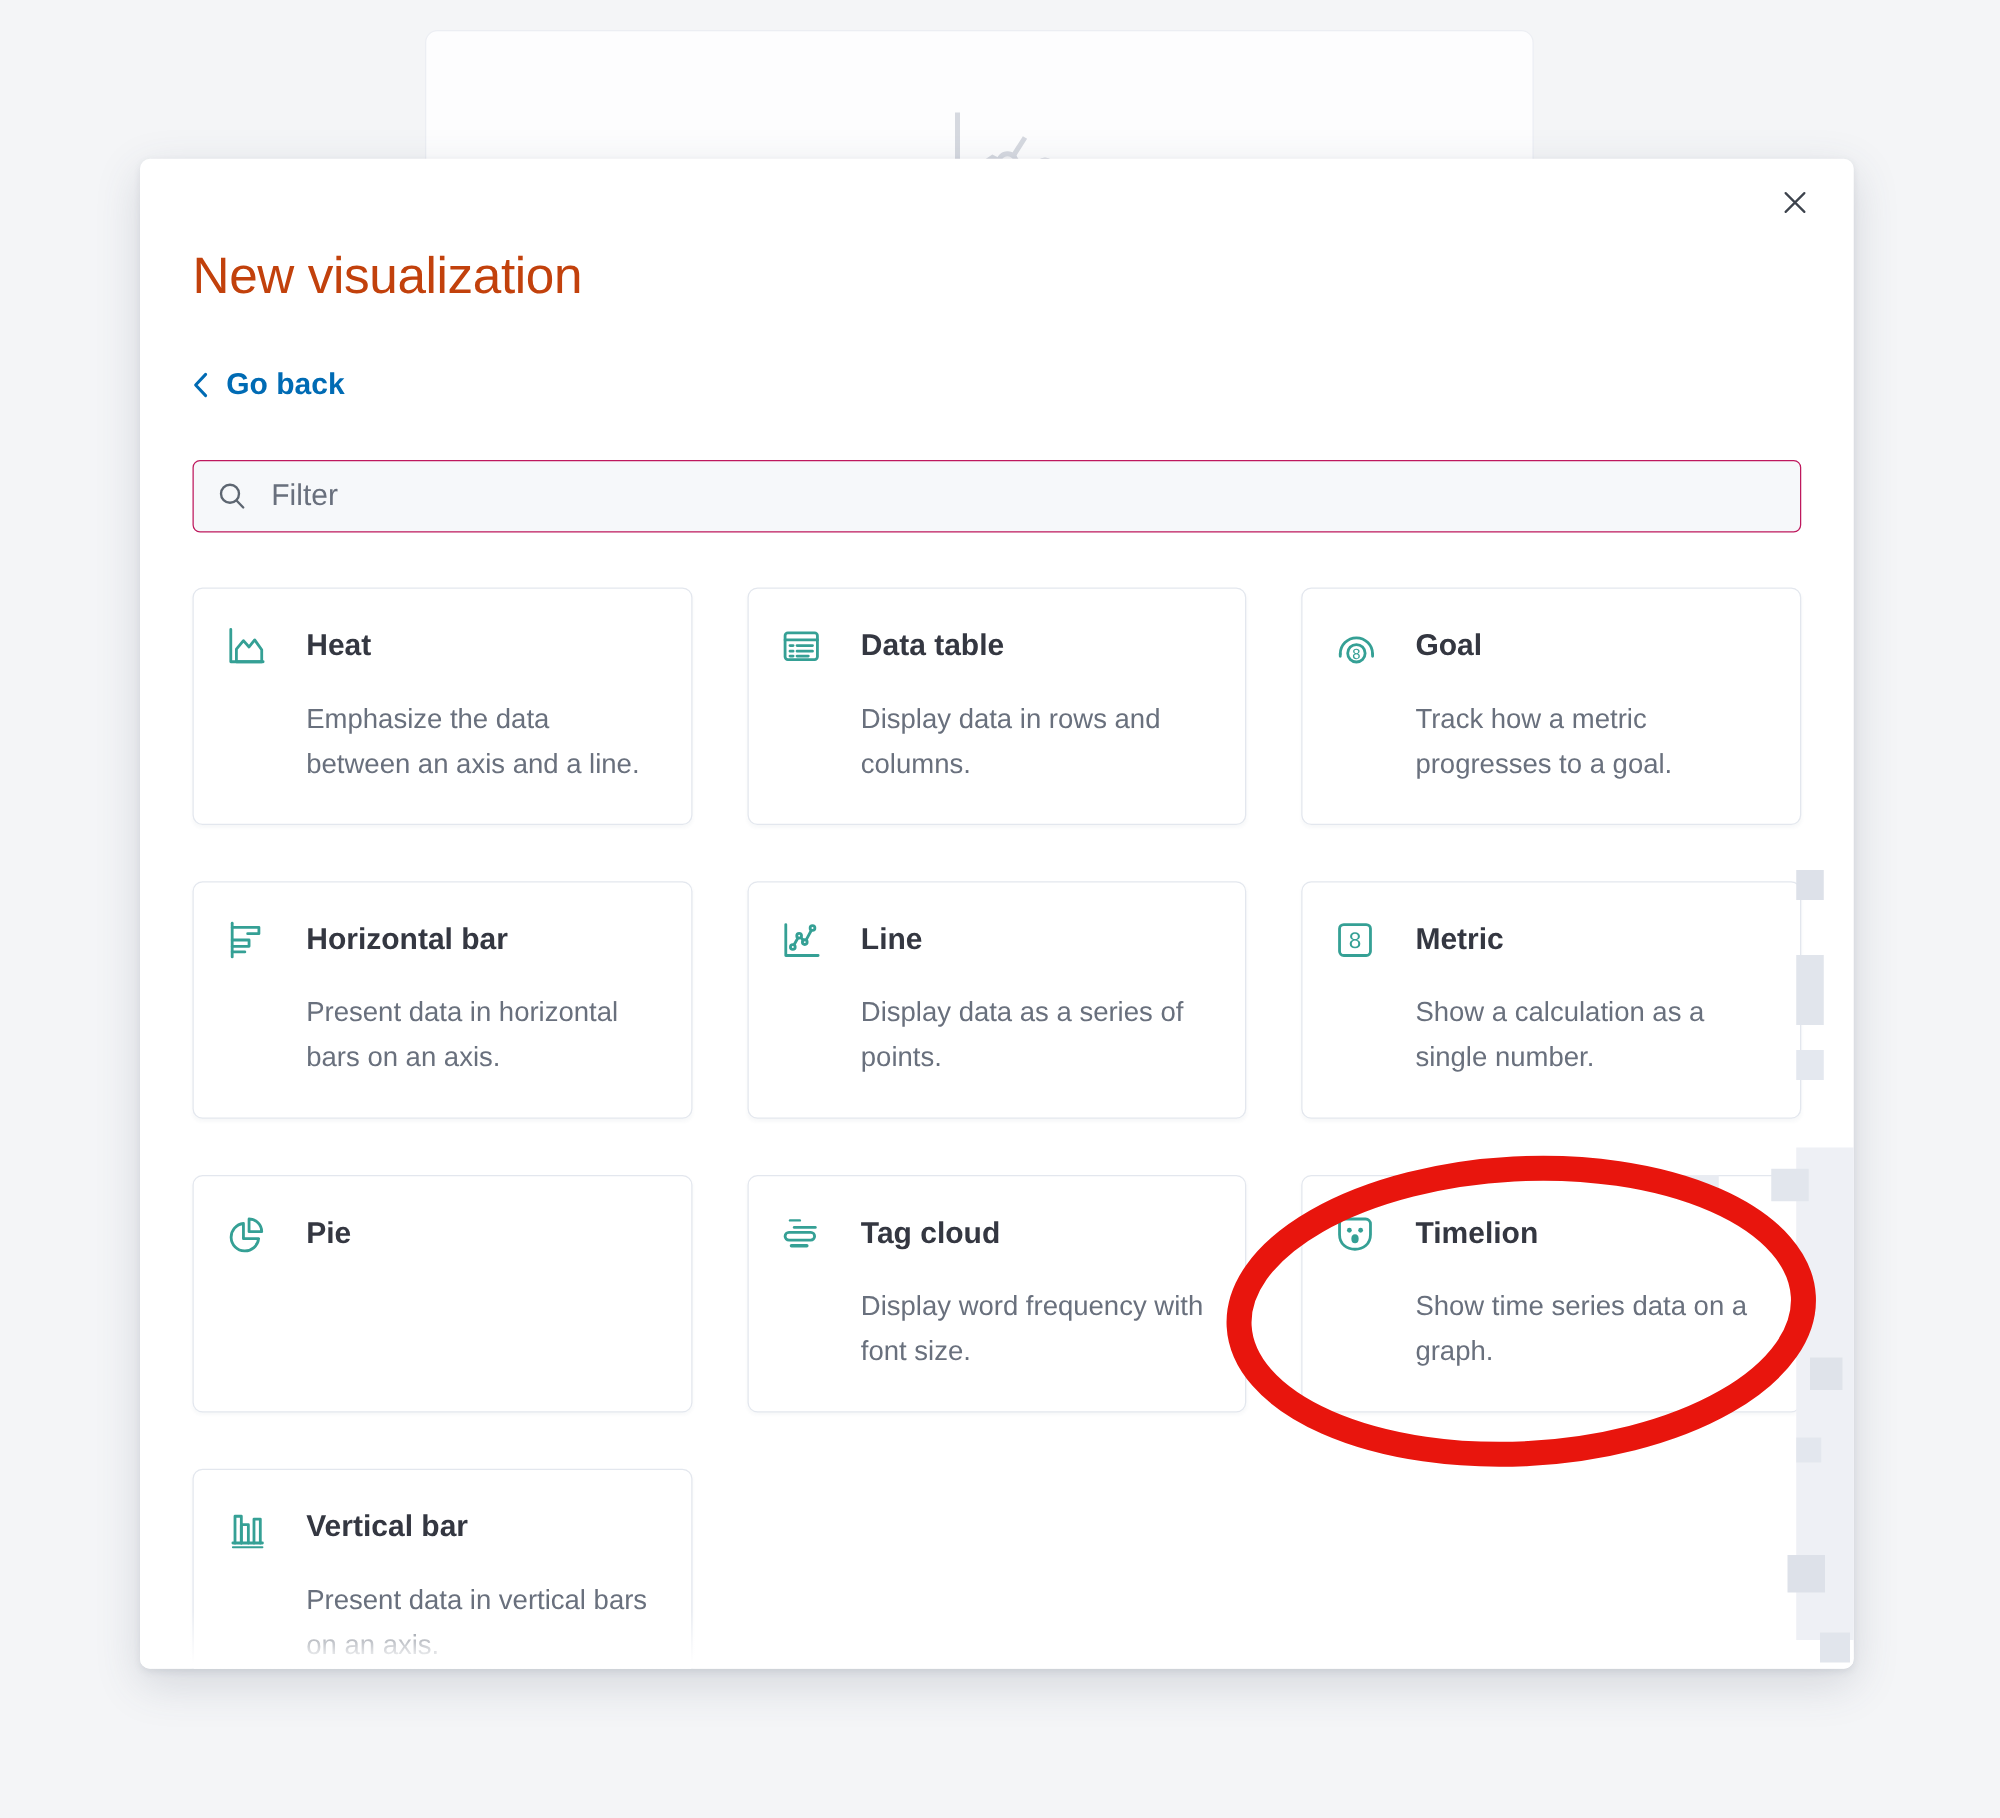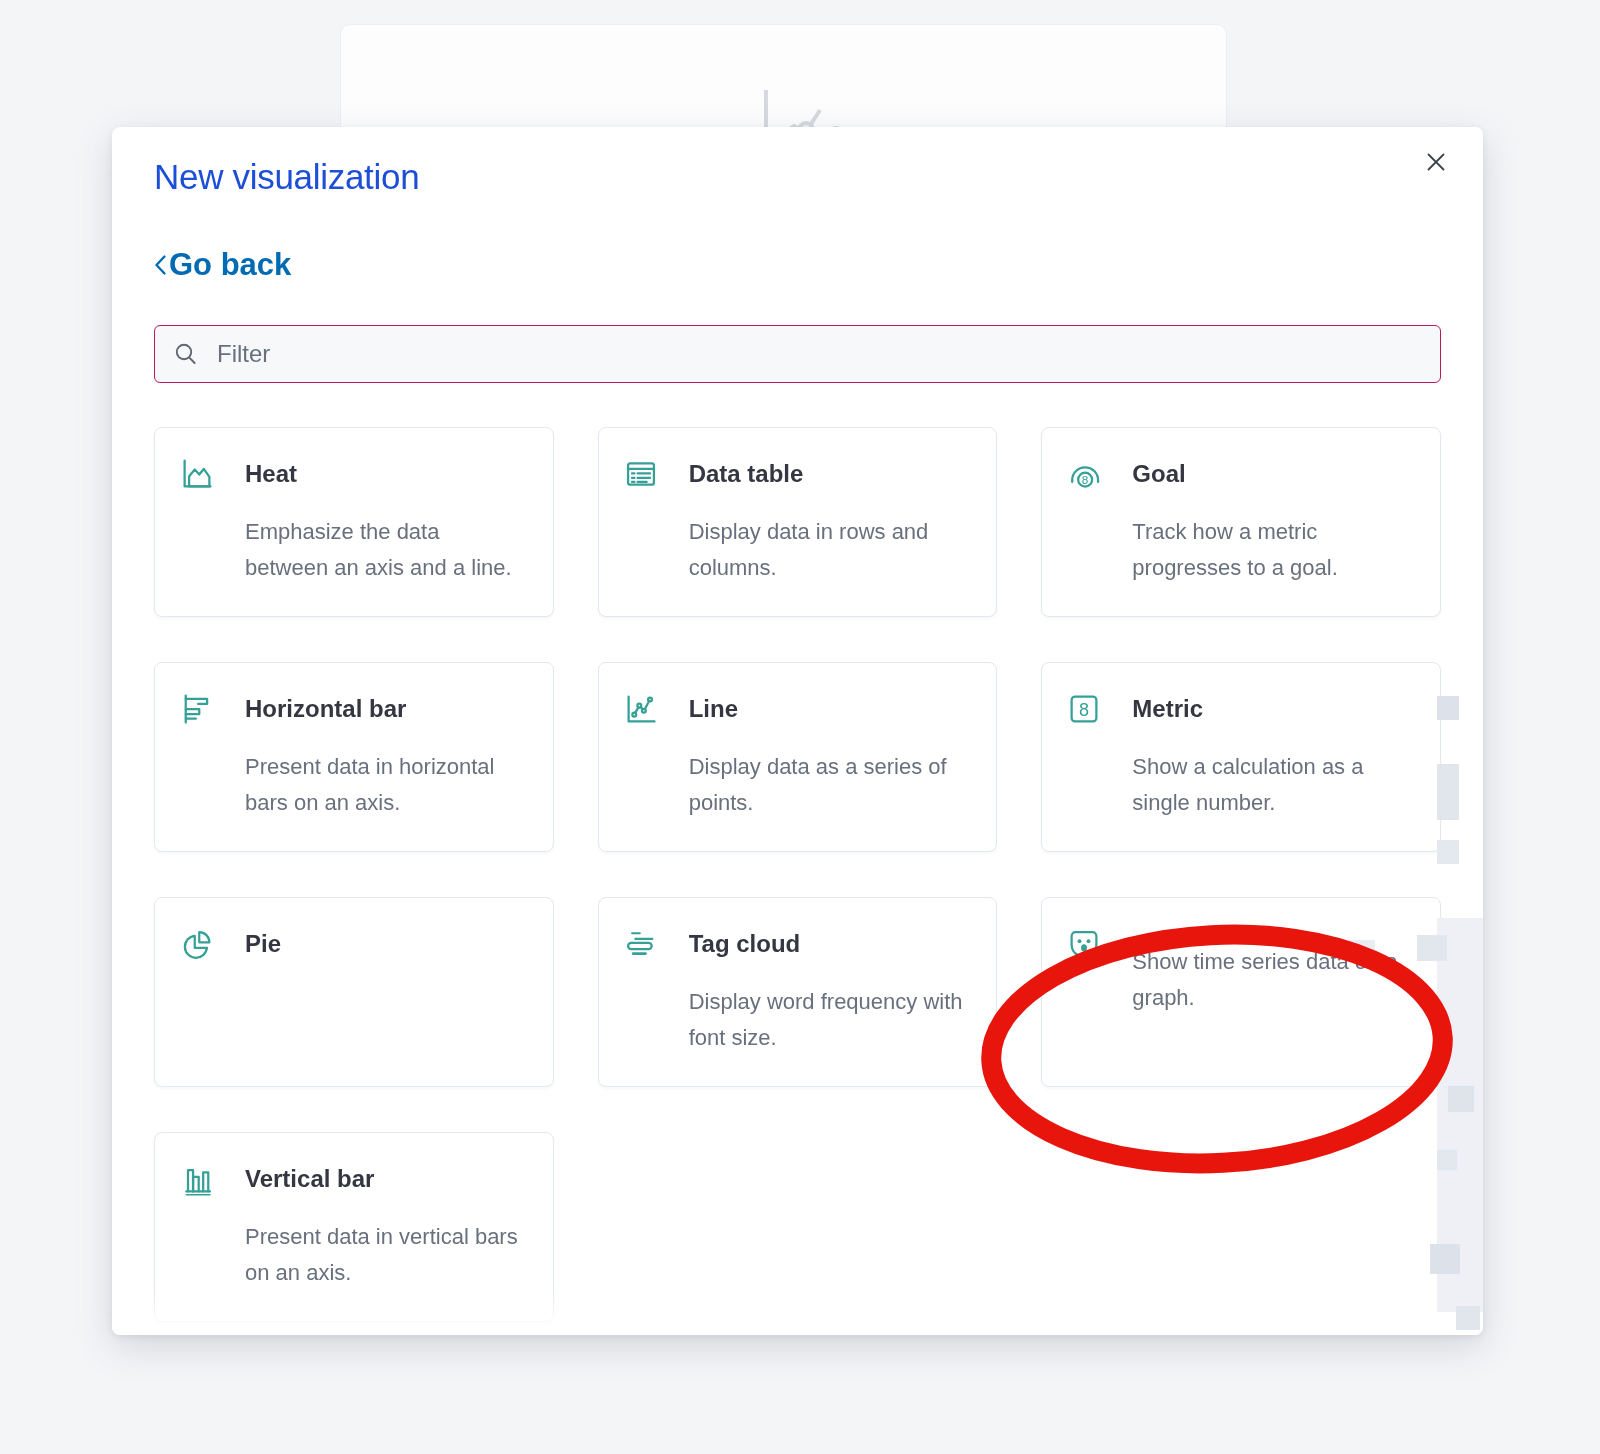--- a/index.html
+++ b/index.html
@@ -30,26 +30,26 @@
     content:"";position:absolute;left:0;right:0;bottom:0;height:46px;
     background:linear-gradient(to bottom, rgba(255,255,255,0), #ffffff 90%);
     pointer-events:none;
   }
   .modal-close{
     position:absolute;top:22px;right:34px;width:26px;height:26px;
     display:flex;align-items:center;justify-content:center;cursor:pointer;
   }
   .modal-body{padding:0 42px;}
   .modal-title{
-    margin-top:26px;font-size:35px;line-height:48px;font-weight:400;
-    color:#1d4ed8;letter-spacing:-.3px;
+    margin-top:69px;font-size:41px;line-height:48px;font-weight:400;
+    color:#c2410c;letter-spacing:-.3px;
   }
   .back-link{
-    margin-top:50px;display:flex;align-items:center;gap:2px;
-    color:#006BB4;font-size:31px;font-weight:600;line-height:28px;cursor:pointer;width:max-content;
+    margin-top:50px;display:flex;align-items:center;gap:14px;
+    color:#006BB4;font-size:24px;font-weight:600;line-height:28px;cursor:pointer;width:max-content;
   }
   .filter{
     margin-top:46px;height:58px;border-radius:6px;
     background:#f6f8fa;border:1px solid #be185d;
     display:flex;align-items:center;gap:16px;padding:0 18px;box-sizing:border-box;
   }
   .filter input{
     border:none;outline:none;background:transparent;flex:1;
     font-family:"Liberation Sans", sans-serif;font-size:24px;color:#343741;
   }
@@ -245,20 +245,21 @@
   <div class="card">
     <span class="card-icon">
               <svg width="36" height="36" viewBox="0 0 32 32" fill="none" stroke="#35A095" stroke-width="2" stroke-linecap="round" stroke-linejoin="round">
                 <path d="M10 5.5H8.5A3.5 3.5 0 0 0 5 9v7.5C5 23.5 10.2 27 16 27s11-3.5 11-10.5V9a3.5 3.5 0 0 0-3.5-3.5H10z"></path>
                 <circle cx="12" cy="13.5" r="1.7" fill="#35A095" stroke="none"></circle>
                 <circle cx="20" cy="13.5" r="1.7" fill="#35A095" stroke="none"></circle>
                 <ellipse cx="16" cy="19.5" rx="2.6" ry="3.2" fill="#35A095" stroke="none"></ellipse>
               </svg>
             </span>
     <div class="card-text">
+      <div class="card-title">Timelion</div>
       <div class="card-desc">Show time series data on a graph.</div>
     </div>
   </div>
 
   <div class="card">
     <span class="card-icon">
               <svg width="36" height="36" viewBox="0 0 32 32" fill="none" stroke="#35A095" stroke-width="2" stroke-linecap="round" stroke-linejoin="round">
                 <path d="M8 27V8h4.5v19"></path>
                 <path d="M12.5 27V14h5v13"></path>
                 <path d="M21.5 27V10h4.5v17"></path>

